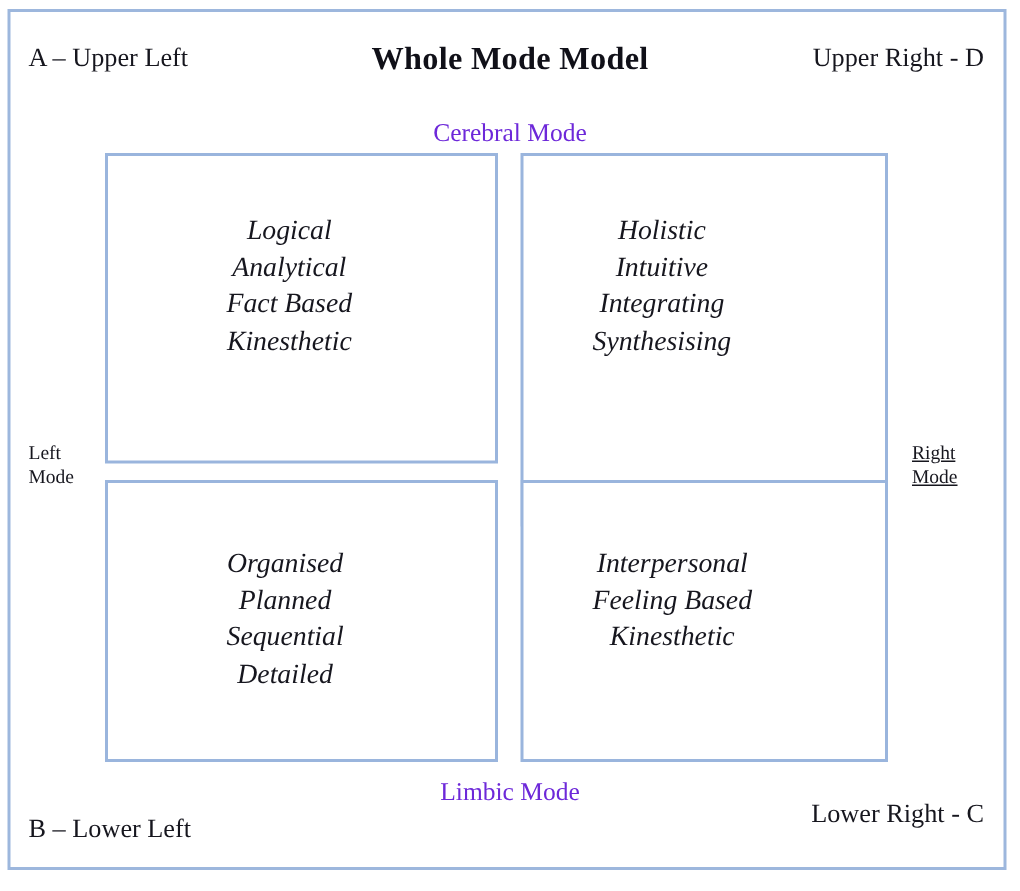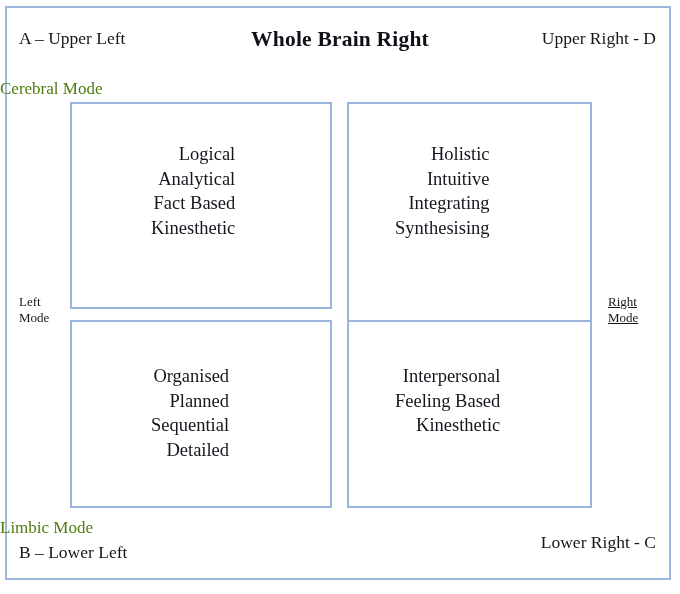--- a/index.html
+++ b/index.html
@@ -42,23 +42,24 @@
   }
   #label-upper-left  { left: 19px;  top: 28px; }
   #label-upper-right { right: 24px; top: 28px; }
   #label-lower-left  { left: 19px;  top: 542px; }
   #label-lower-right { right: 24px; top: 532px; }
 
   
   .axis-label-h {
     position: absolute;
     width: 100%;
+    text-align: center;
     font-size: 17px;
     line-height: 1.15;
-    color: #4d7c0f;
+    color: #6d28d9;
   }
   #label-cerebral { top: 79px; left: 0; }
   #label-limbic   { top: 518px; left: 0; }
 
   
   .axis-label-v {
     position: absolute;
     font-size: 13px;
     line-height: 1.25;
     color: #16161e;
@@ -90,37 +91,38 @@
   #quadrant-upper-right { left: 347px; top: 102px; width: 245px; height: 249px; }
   #quadrant-lower-left  { left: 70px;  top: 320px; width: 262px; height: 188px; }
   #quadrant-lower-right { left: 347px; top: 320px; width: 245px; height: 188px; }
 
   .quadrant-terms {
     position: absolute;
     left: 79px;
     top: 38px;
     font-size: 18.5px;
     line-height: 24.5px;
-    text-align: right;
+    text-align: center;
     color: #16161e;
+    font-style: italic;
   }
   #quadrant-upper-right .quadrant-terms { left: 46px; top: 38px; }
   #quadrant-lower-left  .quadrant-terms { left: 79px; top: 42px; }
   #quadrant-lower-right .quadrant-terms { left: 46px; top: 42px; }
 
   .term-line { white-space: nowrap; }
 </style>
 </head>
 <body>
 
 <div id="figure">
 
   <div id="outer-frame"></div>
 
-  <div id="title">Whole Brain Right</div>
+  <div id="title">Whole Mode Model</div>
 
   <div id="label-upper-left" class="corner-label">A – Upper Left</div>
   <div id="label-upper-right" class="corner-label">Upper Right - D</div>
   <div id="label-lower-left" class="corner-label">B – Lower Left</div>
   <div id="label-lower-right" class="corner-label">Lower Right - C</div>
 
   <div id="label-cerebral" class="axis-label-h">Cerebral Mode</div>
   <div id="label-limbic" class="axis-label-h">Limbic Mode</div>
 
   <div id="label-left-mode" class="axis-label-v">

